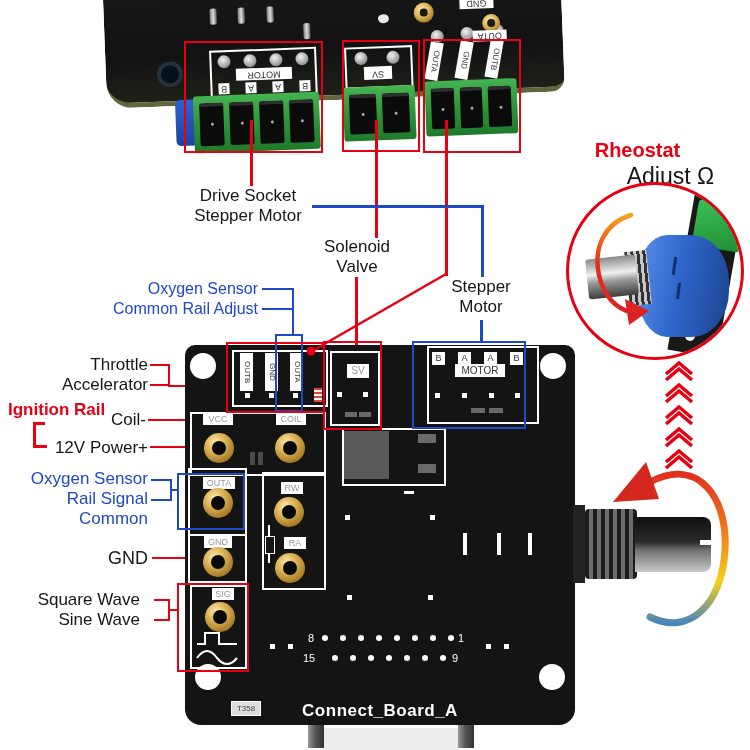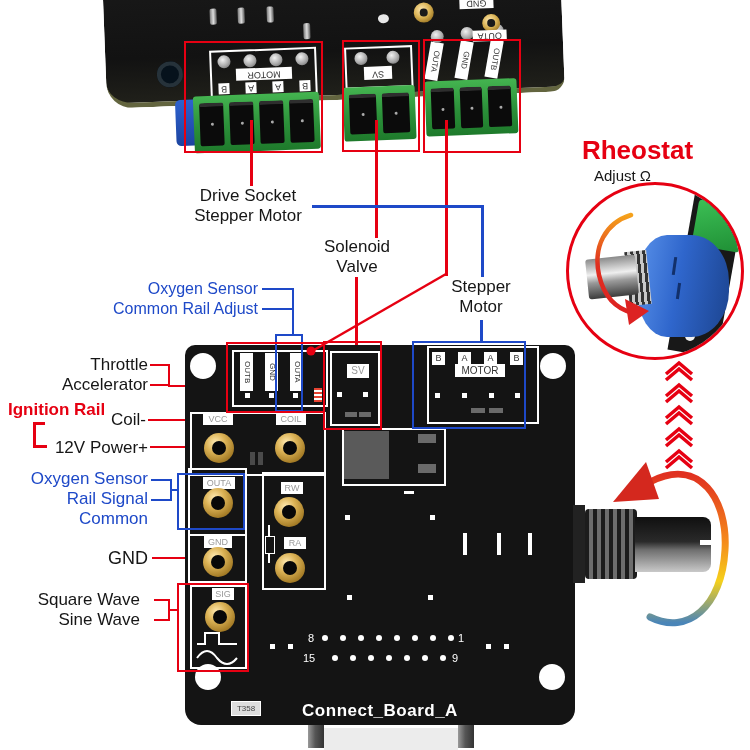--- a/index.html
+++ b/index.html
@@ -296,22 +296,22 @@
     <div class="abs tc" style="left:95px;top:356px;width:200px;color:#fff;font-size:17px;font-weight:600;letter-spacing:0.5px;">Connect_Board_A</div>
   </div>
 
   <div class="rect-b" style="left:275px;top:334px;width:24px;height:74px;"></div>
   <div class="rect-r" style="left:226px;top:342px;width:95px;height:67px;"></div>
   <div class="rect-r" style="left:323px;top:341px;width:55px;height:85px;"></div>
   <div class="rect-b" style="left:412px;top:341px;width:110px;height:84px;"></div>
   <div class="rect-b" style="left:177px;top:473px;width:64px;height:53px;"></div>
   <div class="rect-r" style="left:177px;top:583px;width:68px;height:85px;"></div>
 
-  <div class="lbl red tc" style="left:570px;top:136px;width:135px;font-size:26px;line-height:28px;">Rheostat</div>
-  <div class="lbl tc" style="left:560px;top:166px;width:125px;font-size:15px;">Adjust Ω</div>
+  <div class="lbl red tc" style="left:570px;top:136px;width:135px;font-size:20px;line-height:28px;">Rheostat</div>
+  <div class="lbl tc" style="left:608px;top:166px;width:125px;font-size:23px;">Adjust Ω</div>
 
   <div id="rheo">
     <div class="abs" style="left:112px;top:10px;width:50px;height:160px;background:#181818;transform:rotate(10deg);"></div>
     <div class="abs" style="left:133px;top:32px;width:12px;height:12px;border-radius:50%;background:#f2f2f2;"></div>
     <div class="abs" style="left:116px;top:146px;width:10px;height:10px;border-radius:50%;background:#f2f2f2;"></div>
     <div class="abs" style="left:126px;top:18px;width:48px;height:46px;background:linear-gradient(160deg,#3cbf55,#1f8f35);transform:rotate(10deg);border-radius:4px;"></div>
     <div class="abs" style="left:68px;top:50px;width:92px;height:102px;background:linear-gradient(100deg,#5a92ea 0%,#2f66cc 45%,#1c448f 100%);border-radius:30px 38px 38px 30px / 46px;"></div>
     <div class="abs" style="left:104px;top:72px;width:3px;height:18px;background:#12306b;transform:rotate(8deg);"></div>
     <div class="abs" style="left:108px;top:98px;width:3px;height:16px;background:#12306b;transform:rotate(8deg);"></div>
     <div class="abs" style="left:58px;top:66px;width:22px;height:54px;background:repeating-linear-gradient(90deg,#333 0 3px,#c8c8c8 3px 6px);transform:rotate(-6deg);"></div>

